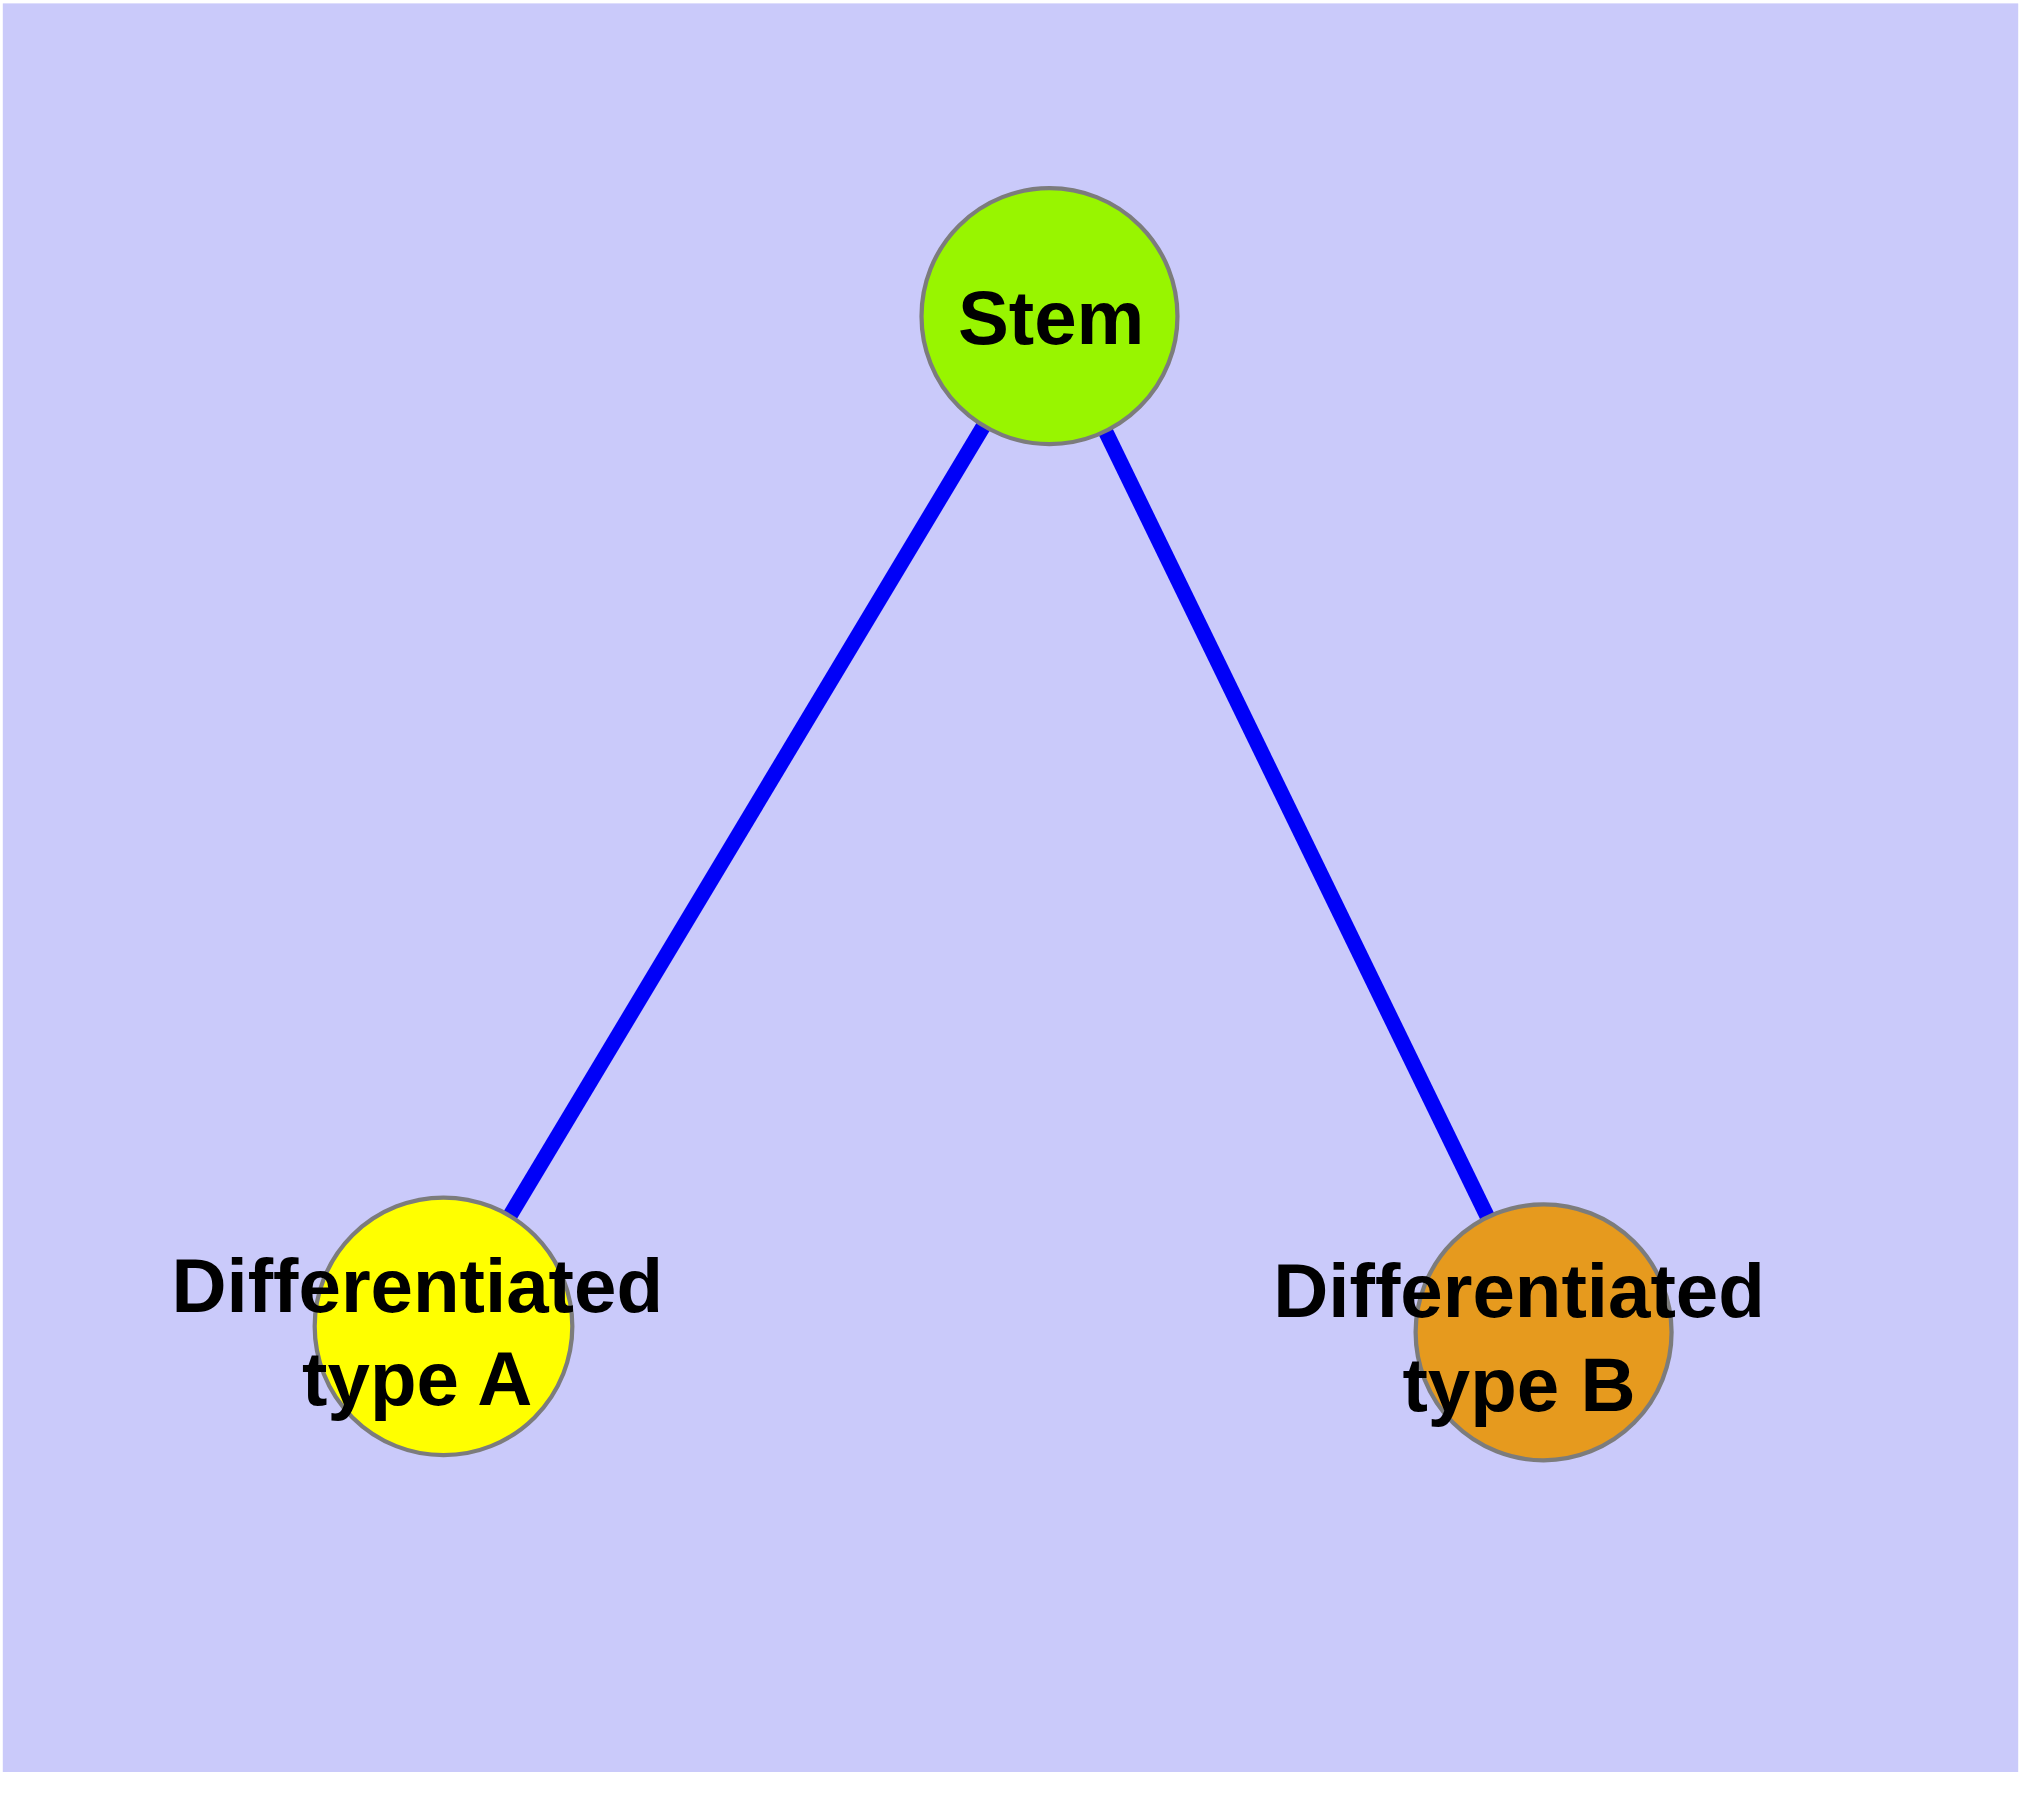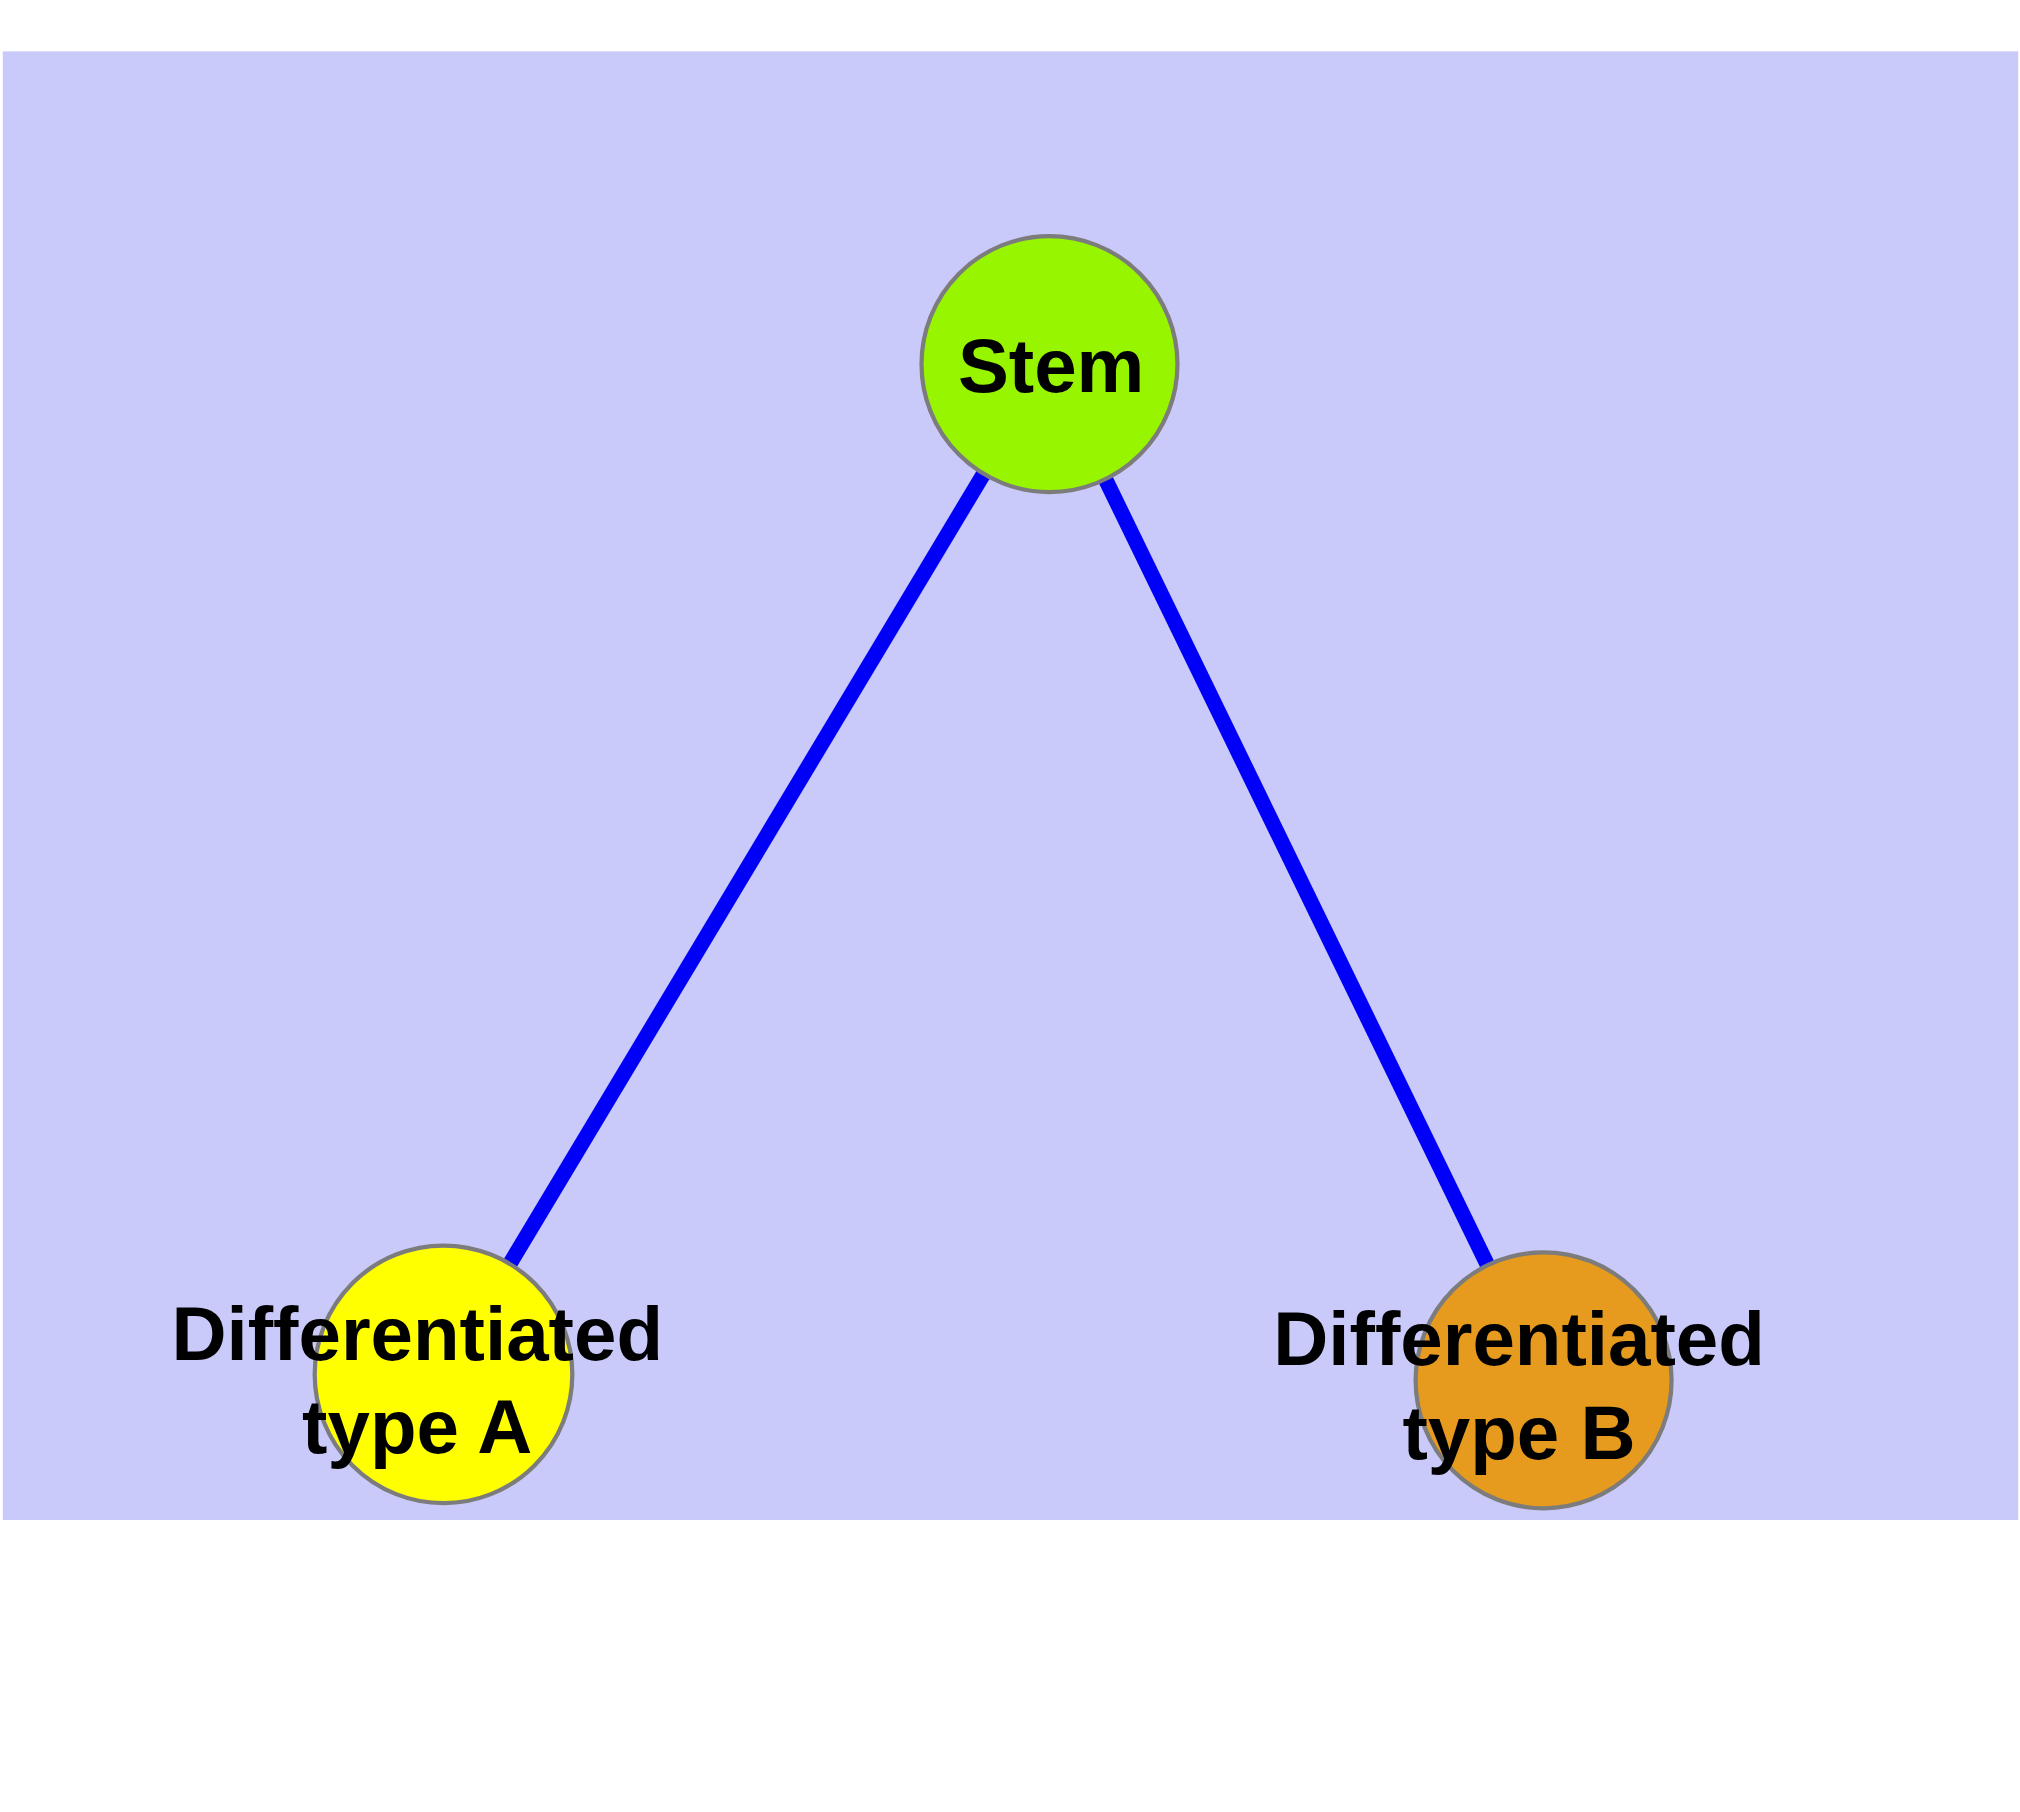--- a/index.html
+++ b/index.html
@@ -3,24 +3,23 @@
 <meta charset="utf-8">
 <style>
   html, body {
     margin: 0;
     padding: 0;
     background: #FFFFFF;
   }
   #stage {
     position: relative;
     width: 2021px;
-    height: 1472px;
+    height: 1772px;
     background: #FFFFFF;
     overflow: hidden;
-    margin-top: 48px;
   }
   #graph-svg {
     position: absolute;
     left: 0;
     top: 0;
     width: 2021px;
     height: 1812px;
     display: block;
   }
   #graph-svg text {

